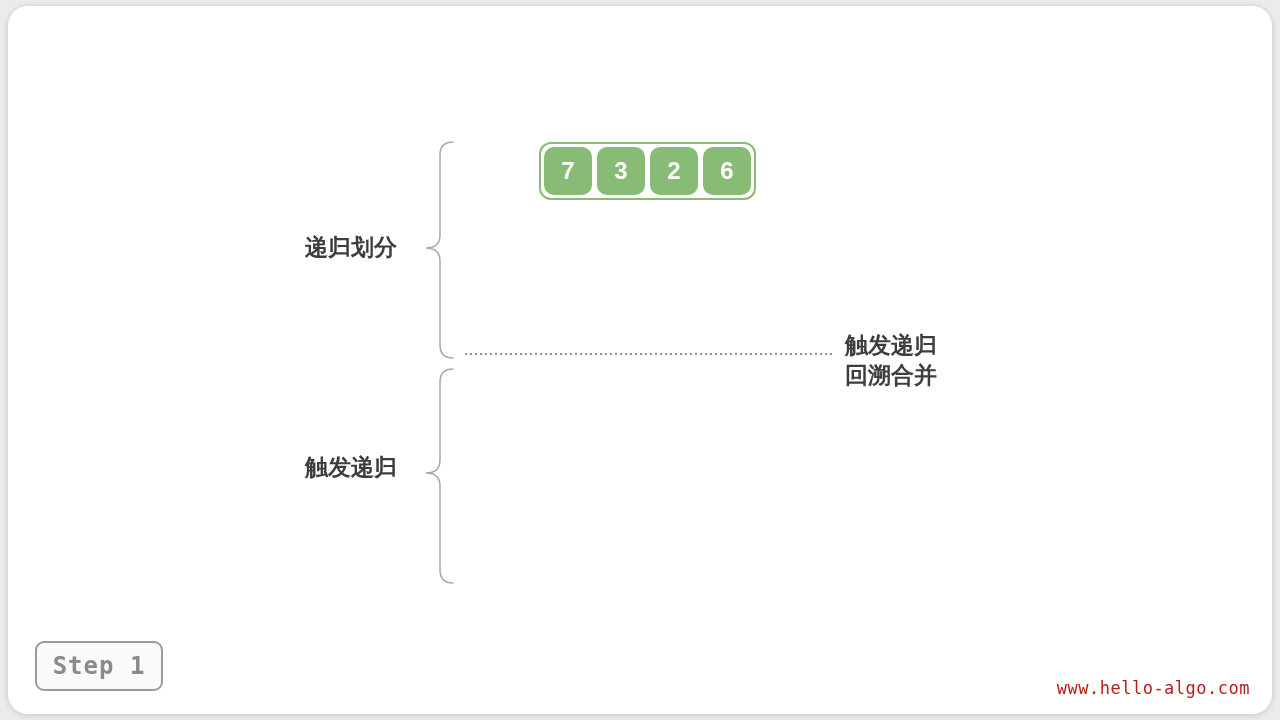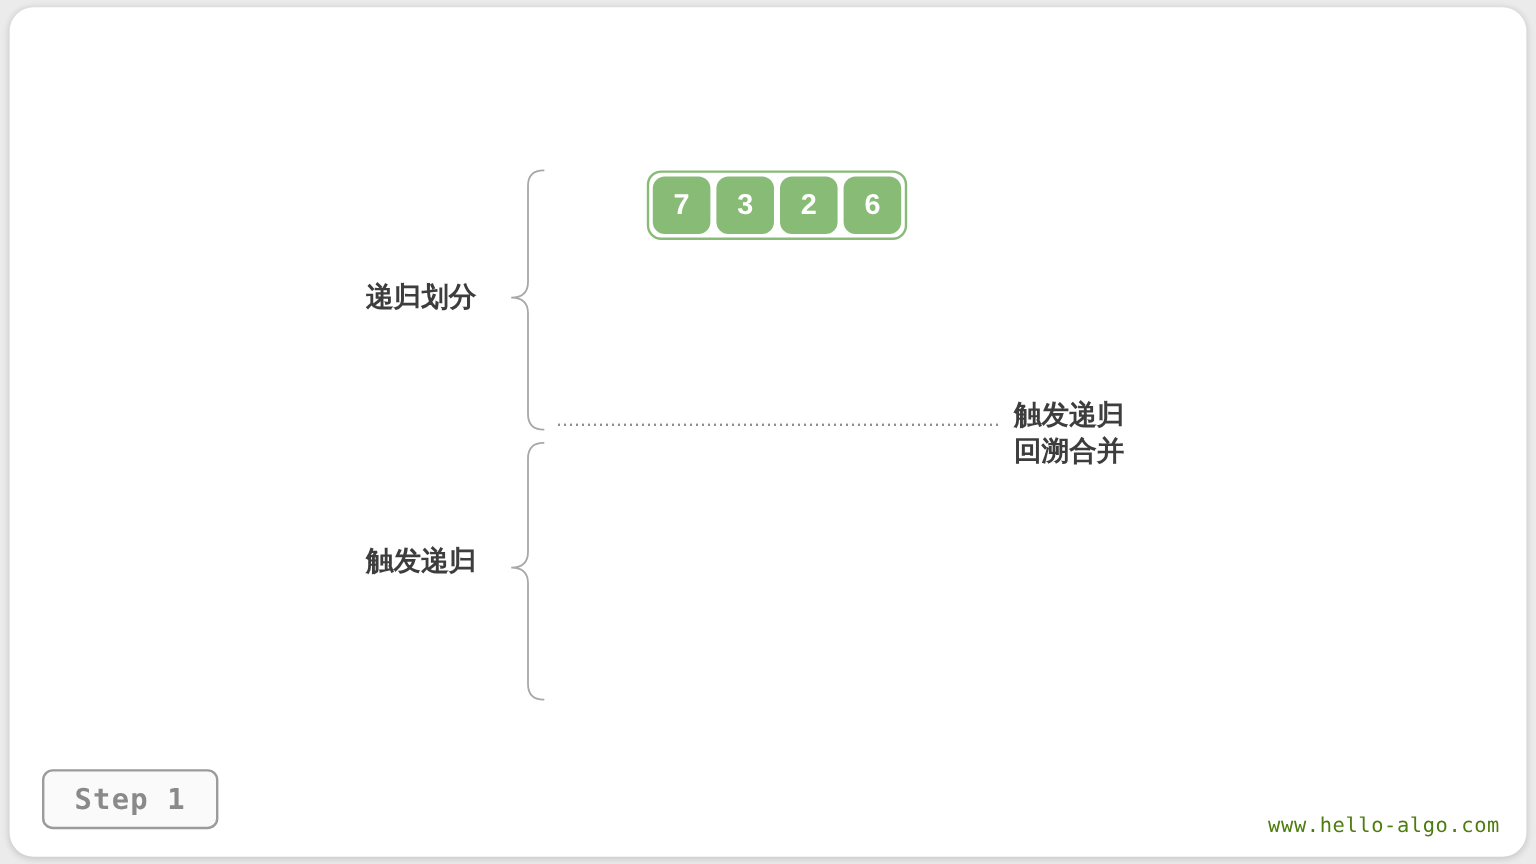--- a/index.html
+++ b/index.html
@@ -71,40 +71,40 @@
     font-size: 23px;
     font-weight: bold;
     color: #3d3d3d;
     line-height: 30px;
     white-space: nowrap;
   }
   
   .step-badge {
     position: absolute;
     left: 27px; top: 635px;
-    width: 147px; height: 50px;
+    width: 128px; height: 50px;
     border: 2px solid #9b9b9b;
     border-radius: 9px;
     background: #fafafa;
     color: #8a8a8a;
     font-family: "DejaVu Sans Mono", monospace;
     font-size: 24px;
     font-weight: bold;
     letter-spacing: 1px;
     display: flex;
     align-items: center;
     justify-content: center;
   }
   
   .watermark {
     position: absolute;
     right: 22px; top: 672px;
     font-family: "DejaVu Sans Mono", monospace;
     font-size: 17px;
-    color: #4d7c0f;
+    color: #b91c1c;
     letter-spacing: 0.5px;
   }
 </style>
 </head>
 <body>
 
 <div class="card">
 
   <div class="array">
     <div class="cell">7</div>

